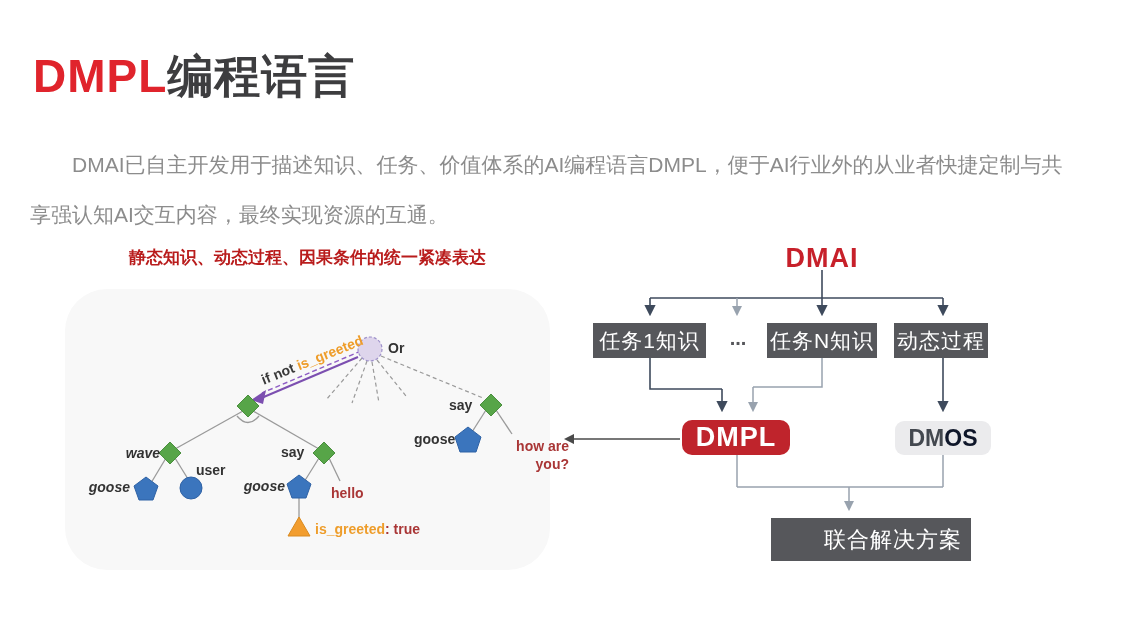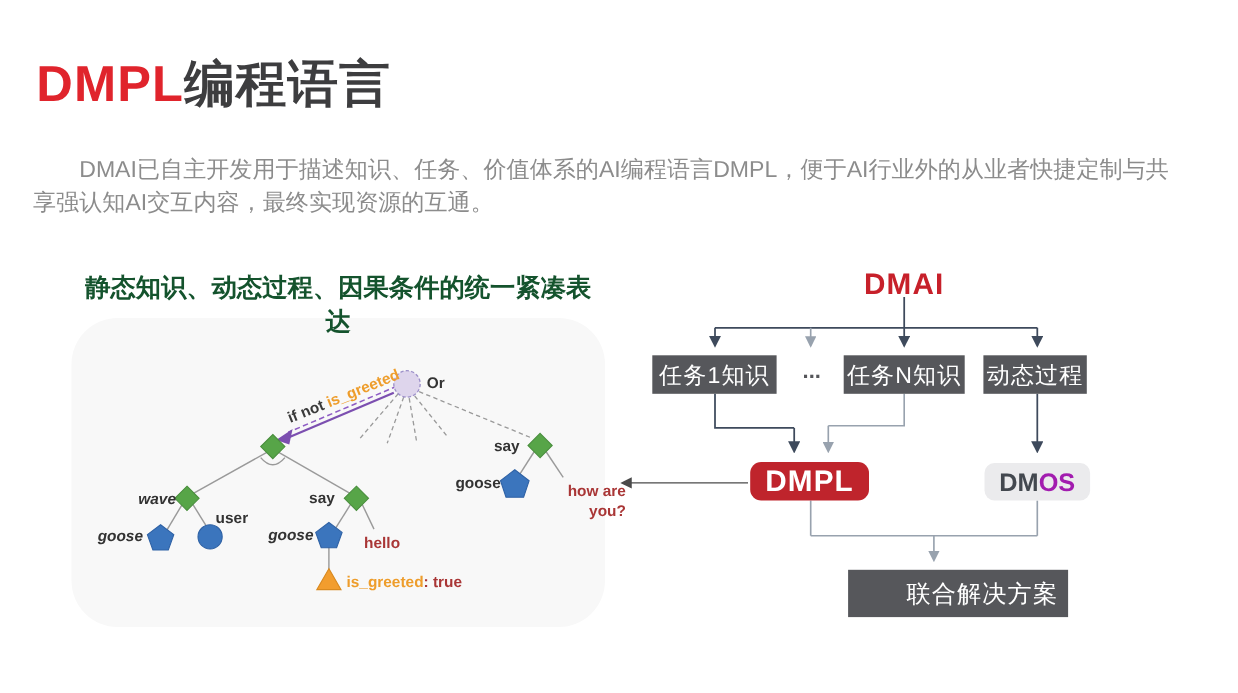--- a/index.html
+++ b/index.html
@@ -6,44 +6,44 @@
   body{
     width:1125px;height:630px;position:relative;overflow:hidden;
     background:#ffffff;font-family:"Liberation Sans",sans-serif;
   }
   .abs{position:absolute;}
 
   
   .slide-title{left:33px;top:46px;font-size:46px;font-weight:bold;letter-spacing:1px;white-space:nowrap;}
   .slide-title .hl{color:#e0242c;}
   .slide-title .rest{color:#3d3d3f;}
-  .intro{left:30px;top:140px;width:1048px;font-size:21px;line-height:30px;color:#8c8c8c;text-indent:2em;}
+  .intro{left:30px;top:140px;width:1048px;font-size:21px;line-height:50px;color:#8c8c8c;text-indent:2em;}
 
   
   .panel-bg{left:65px;top:289px;width:485px;height:281px;background:#f8f8f8;border-radius:42px;}
-  .panel-title{left:75px;top:246px;width:465px;text-align:center;font-size:23px;font-weight:bold;color:#14532d;}
+  .panel-title{left:75px;top:246px;width:465px;text-align:center;font-size:17px;font-weight:bold;color:#b91c1c;}
   .tree-svg{left:65px;top:289px;}
   .tlabel{font-size:14px;font-weight:600;color:#333;white-space:nowrap;}
   .t-right{text-align:right;font-style:italic;}
   .red-text{color:#a93636;font-weight:bold;}
   .orange-text{color:#ee9d2b;font-weight:bold;}
   .cond-label{left:262px;top:372px;transform:rotate(-22deg);transform-origin:0 50%;font-size:14px;font-weight:bold;color:#3a3a3a;white-space:nowrap;}
   .howareyou{left:495px;top:437px;width:74px;white-space:normal;line-height:1.3;text-align:right;}
 
   
   .flow-svg{left:555px;top:238px;}
   .dmai-label{left:772px;top:243px;width:100px;text-align:center;font-size:27px;font-weight:bold;color:#c7202a;letter-spacing:1px;}
   .fbox{background:#56575b;color:#fff;display:flex;align-items:center;justify-content:center;font-size:21px;letter-spacing:1px;}
   .dots-label{left:727px;top:327px;width:22px;text-align:center;font-size:20px;font-weight:bold;color:#55565a;}
   .dmpl-box{left:682px;top:420px;width:108px;height:35px;background:#bf242c;border-radius:10px;color:#fff;
             display:flex;align-items:center;justify-content:center;font-size:27px;font-weight:bold;letter-spacing:1px;}
   .dmos-box{left:895px;top:421px;width:96px;height:34px;background:#ebebed;border-radius:9px;
             display:flex;align-items:center;justify-content:center;font-size:23px;font-weight:600;}
   .dmos-box .dm{color:#43484f;}
-  .dmos-box .os{color:#a21caf;}
+  .dmos-box .os{color:#0f172a;}
 </style>
 </head>
 <body>
 
 <div class="abs slide-title">
   <span class="hl">DMPL</span><span class="rest">编程语言</span>
 </div>
 <div class="abs intro">DMAI已自主开发用于描述知识、任务、价值体系的AI编程语言DMPL，便于AI行业外的从业者快捷定制与共享强认知AI交互内容，最终实现资源的互通。</div>
 
 <div class="abs panel-bg"></div>

